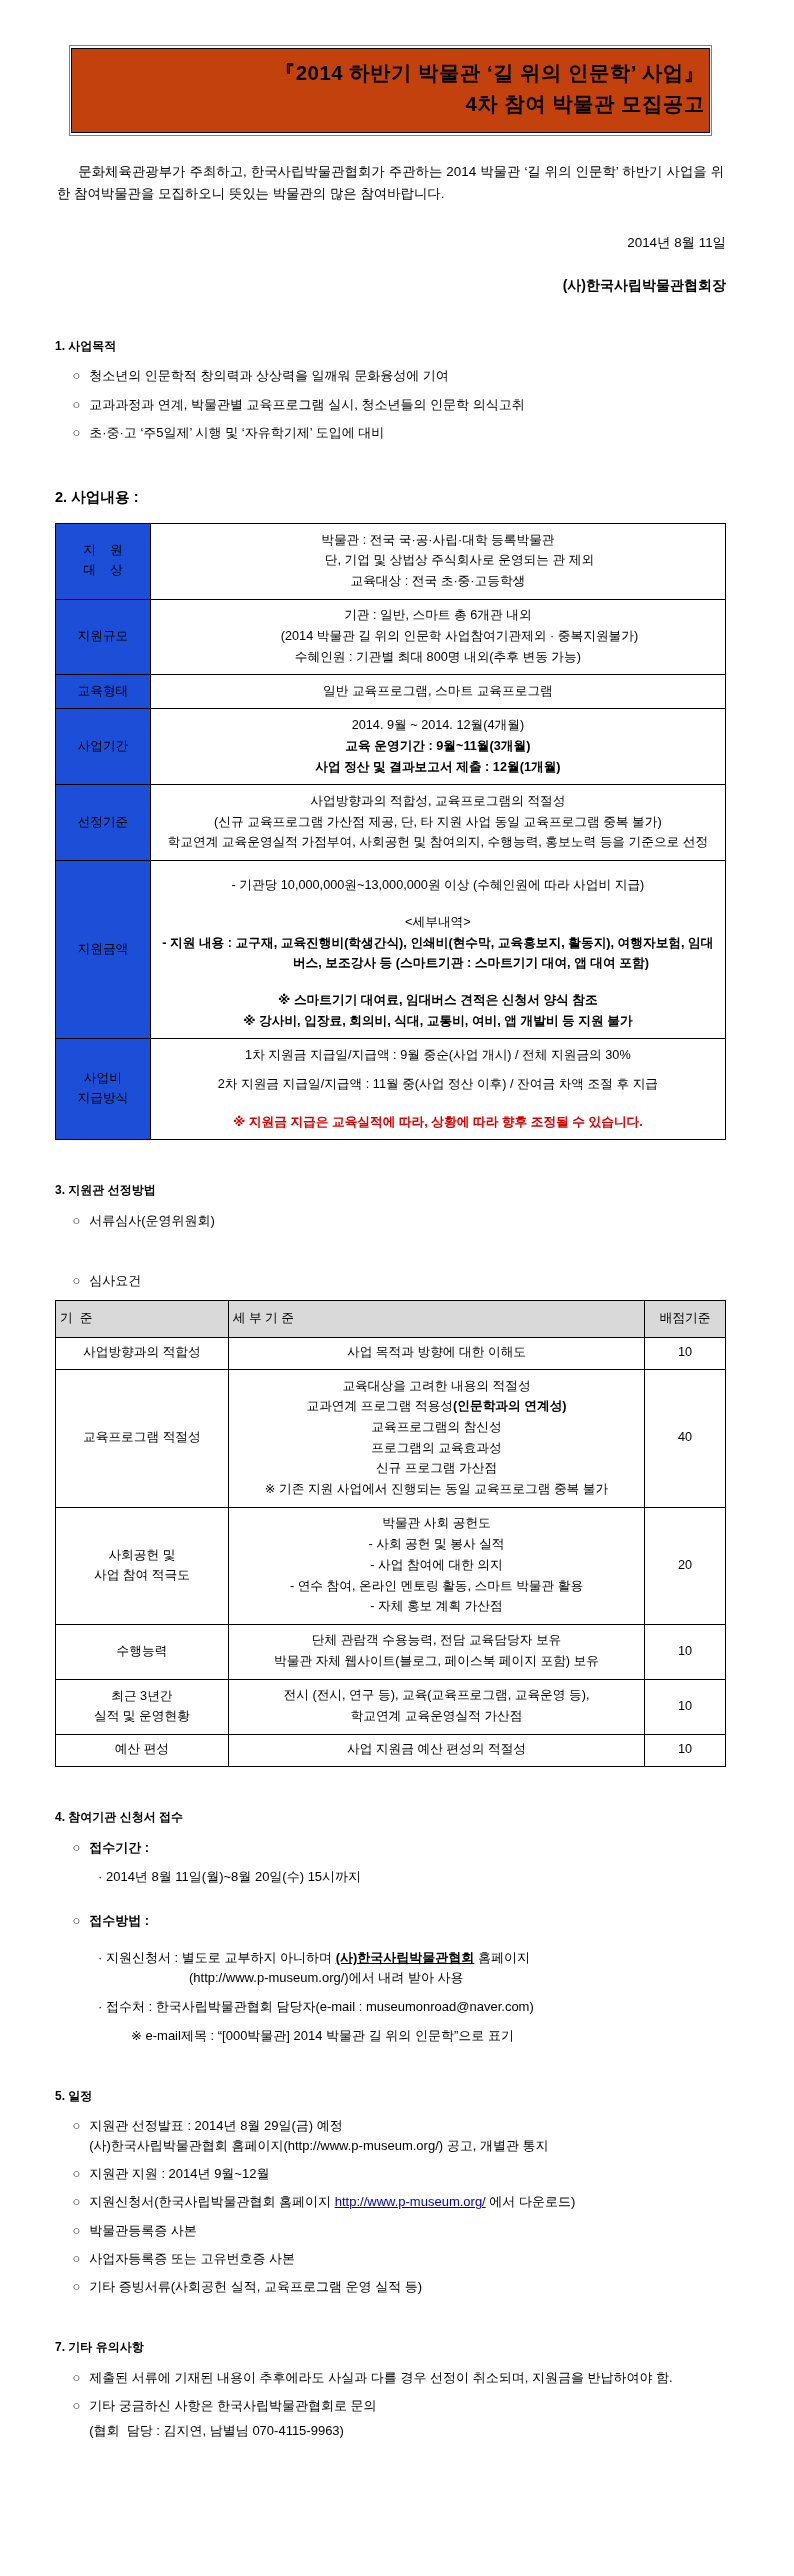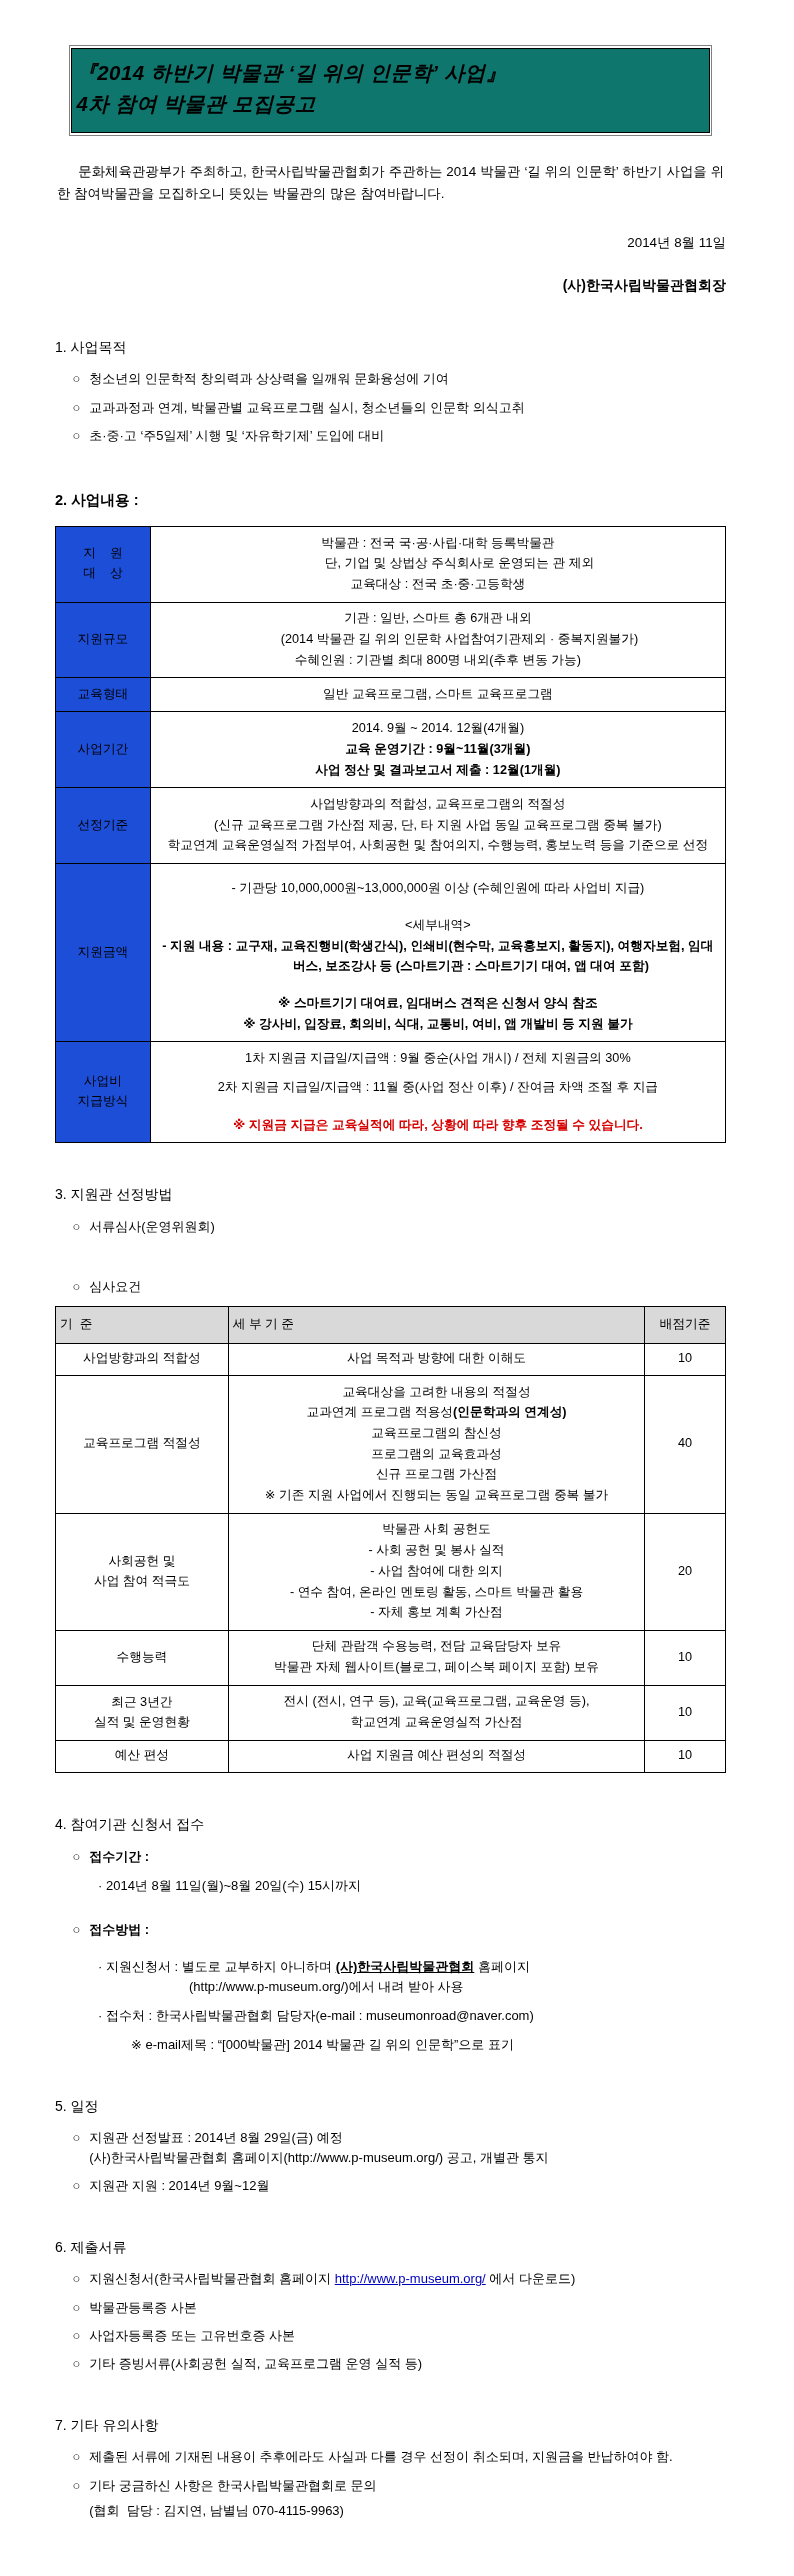--- a/index.html
+++ b/index.html
@@ -15,34 +15,33 @@
     width:794px;
     min-height:2576px;
     padding:45px 68px 49px 55px;
     position:relative;
   }
 
   
   .title-box { border:1px solid #808080; padding:1.9px; margin:0 13.6px 25px 13.6px; }
   .title-box-inner {
     border:1.9px solid #000;
-    background:#0f766e;
-    text-align:left;
+    background:#c2410c;
+    text-align:right;
     padding:8.8px 3.9px 10.7px 3.9px;
-    font-style:italic;
   }
   .title-line { font-size:20.4px; font-weight:bold; line-height:1.55; letter-spacing:0.5px; }
 
   
   .intro { text-align:justify; text-indent:1.6em; margin:25px 1.9px 0 1.9px; font-size:13.4px; line-height:1.7; }
   .date-line { text-align:right; margin-top:27px; font-size:13.4px; }
   .issuer-line { text-align:right; margin-top:21.4px; font-weight:bold; font-size:14px; }
 
   
-  .section-heading { font-weight:normal; font-size:14px; margin:41px 0 11.7px 0; }
+  .section-heading { font-weight:bold; font-size:12px; margin:41px 0 11.7px 0; }
   .bullet-row { display:flex; margin:8.8px 0 8.8px 17.5px; }
   .bullet-row .bullet { flex:0 0 auto; margin-right:8.8px; }
   .bullet-row .btext { flex:1 1 auto; }
   .sub-row { margin:9.7px 0 9.7px 43px; }
   .b { font-weight:bold; }
   .bu { font-weight:bold; text-decoration:underline; }
   .red { color:#d60000; font-weight:bold; }
   .link { color:#0000bb; text-decoration:underline; }
   .pre { white-space:pre-wrap; }
 
@@ -265,21 +264,20 @@
     <span class="btext">
       <span>지원관 선정발표 : 2014년 8월 29일(금) 예정</span>
       <div>(사)한국사립박물관협회 홈페이지(http://www.p-museum.org/) 공고, 개별관 통지</div>
     </span>
   </div>
   <div class="bullet-row">
     <span class="bullet">○</span>
     <span class="btext">지원관 지원 : 2014년 9월~12월</span>
   </div>
 
-  <div class="section-heading">6. 제출서류</div>
   <div class="bullet-row">
     <span class="bullet">○</span>
     <span class="btext">
       <span>지원신청서(한국사립박물관협회 홈페이지 </span><a class="link" href="#">http://www.p-museum.org/</a><span> 에서 다운로드)</span>
     </span>
   </div>
   <div class="bullet-row">
     <span class="bullet">○</span>
     <span class="btext">박물관등록증 사본</span>
   </div>

